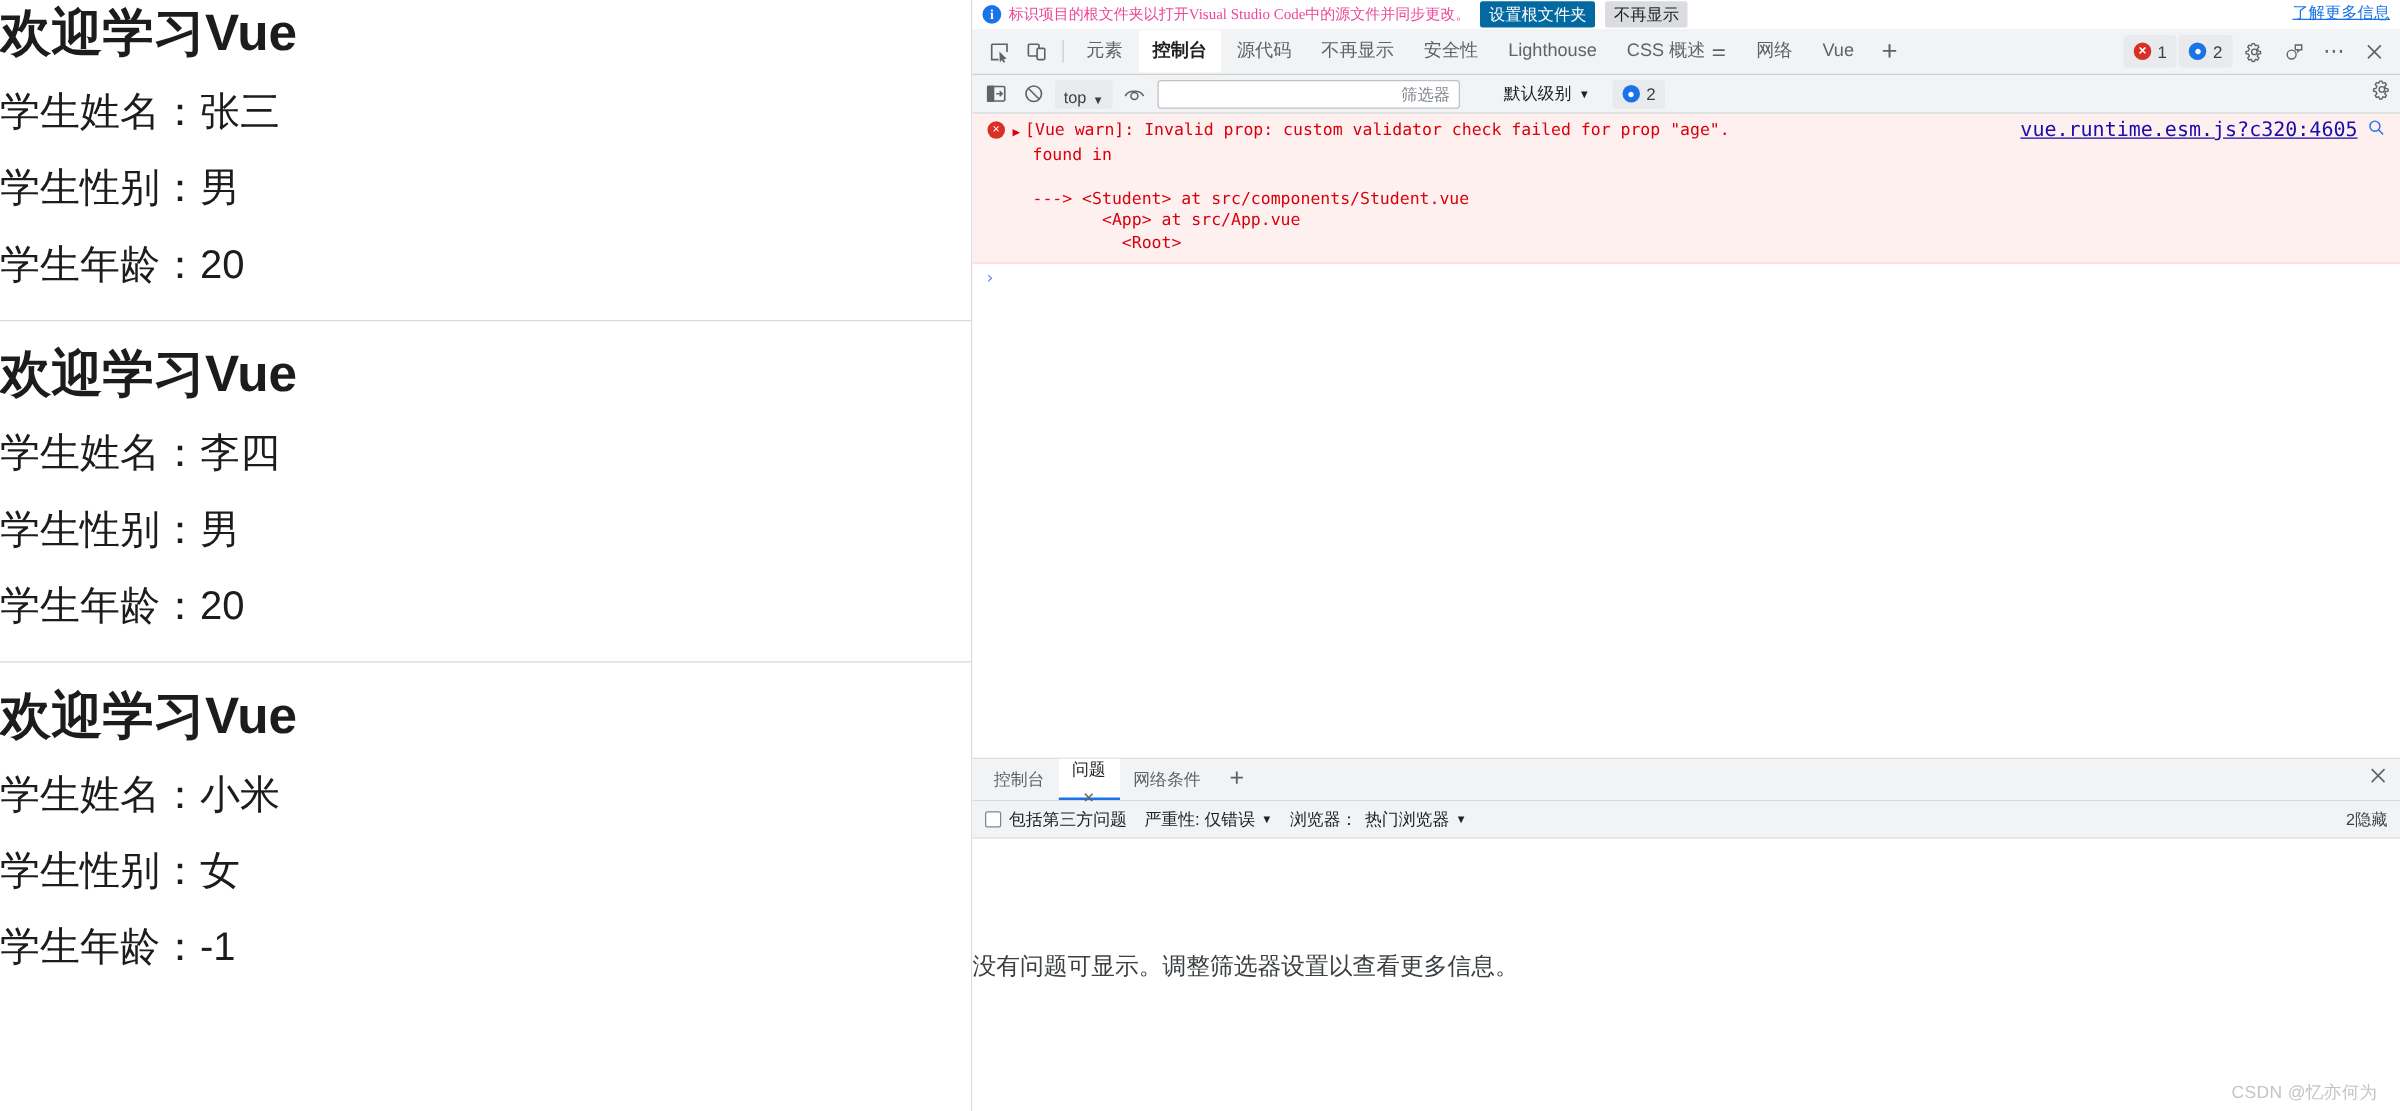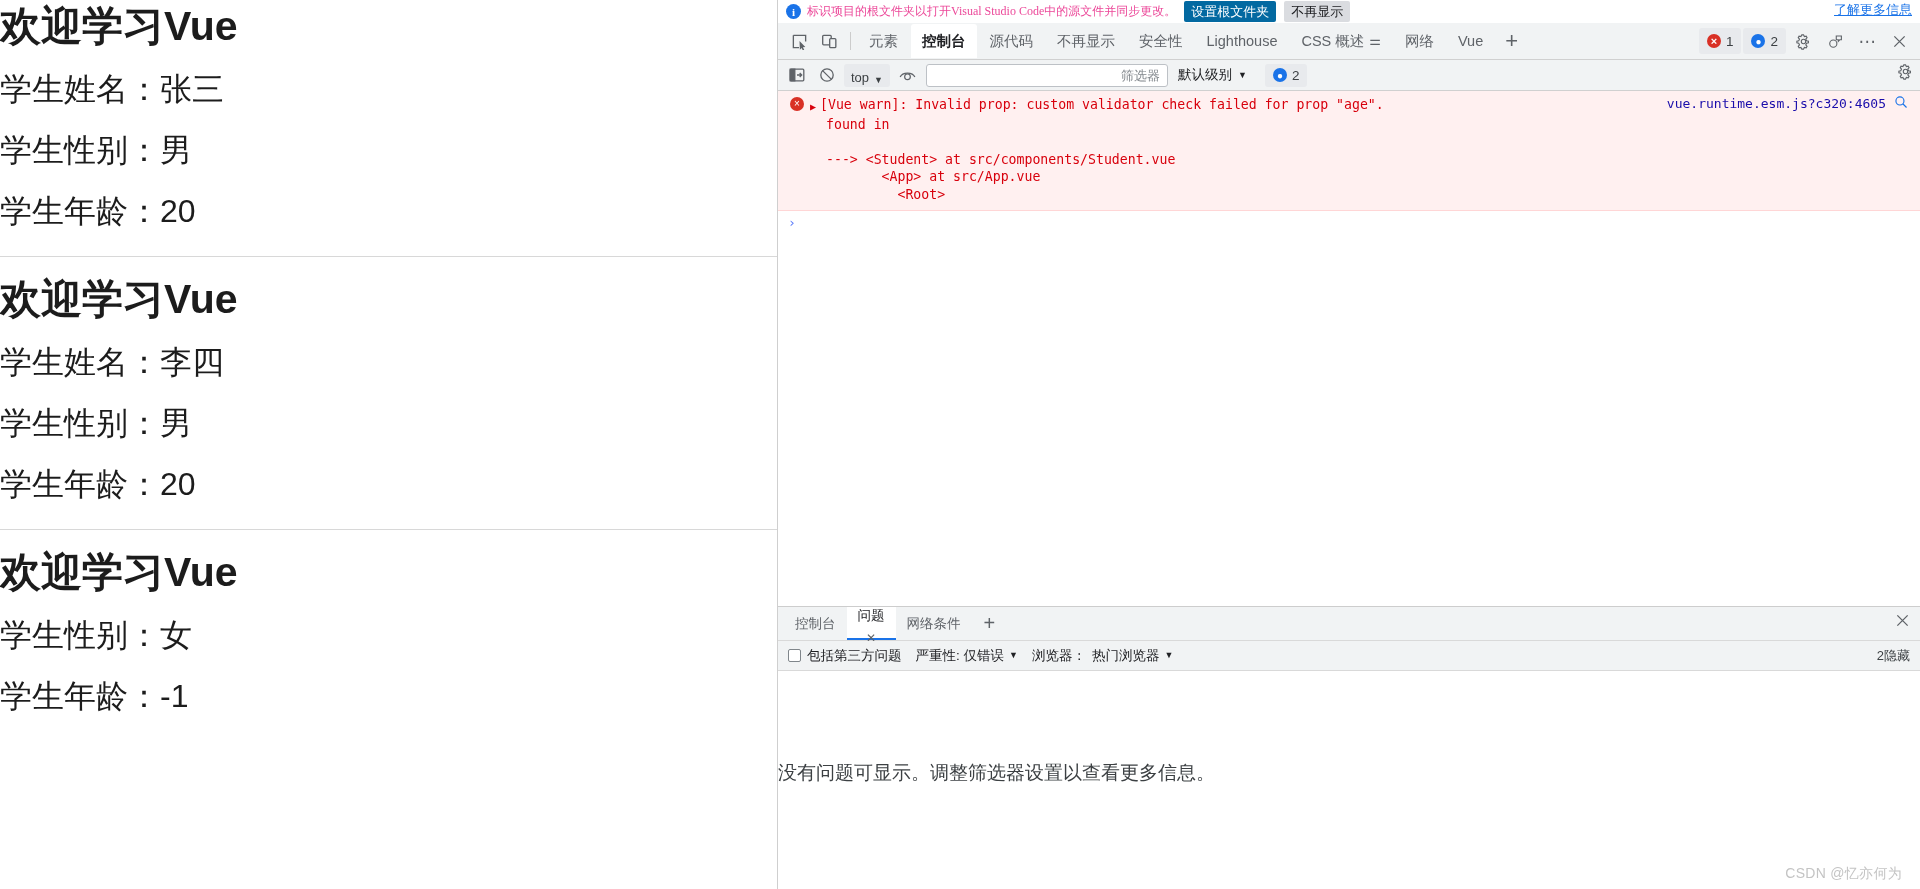--- a/index.html
+++ b/index.html
@@ -169,21 +169,21 @@
     border: 1px solid #bdc1c6; border-radius: 3px;
     background: #fff; font-size: 13px; color: #202124;
     padding: 0 7px; margin-left: 2px;
     font-family: "Liberation Sans", sans-serif;
     text-align: right;
   }
   .filter-input::placeholder { color: #80868b; }
   .level-select {
     display: inline-flex; align-items: center; gap: 6px;
     font-size: 13.5px; color: #202124; cursor: pointer;
-    padding: 2px 6px; margin-left: 0;
+    padding: 2px 6px; margin-left: 25px;
   }
   .msg-chip {
     display: inline-flex; align-items: center; gap: 5px;
     background: #e8eaed; border-radius: 3px;
     padding: 2px 8px; font-size: 13.5px; color: #3c4043;
     cursor: pointer; margin-left: 8px; height: 23px;
   }
   .ct-gear { position: absolute; right: 6px; top: 3px; color: #5f6368; cursor: pointer; }
 
   
@@ -211,21 +211,21 @@
     margin: 1px 6px 0 4px; flex: 0 0 auto; font-family: "Liberation Sans", sans-serif;
   }
   .err-tri {
     color: #d8000c; font-size: 10px; margin: 2px 4px 0 0; flex: 0 0 auto;
     cursor: pointer;
   }
   .err-main { white-space: pre; }
   .err-stack { white-space: pre; padding-left: 48px; }
   .err-link {
     position: absolute; right: 34px; top: 4px;
-    color: #1a0dab; font-size: 13px; 
+    color: #1a0dab; font-size: 16px; text-decoration: underline;
     font-family: "DejaVu Sans Mono","Liberation Mono", monospace;
     cursor: pointer;
   }
   .err-magnify { position: absolute; right: 12px; top: 4px; color: #1a73e8; cursor: pointer; }
   .prompt-row {
     display: flex; align-items: center;
     padding: 4px 0 0 10px; color: #1a73e8;
     font-family: "DejaVu Sans Mono","Liberation Mono", monospace;
     font-size: 13px;
   }
@@ -310,20 +310,21 @@
     <div class="student-block blk-1">
       <div class="s-title">欢迎学习Vue</div>
       <div class="s-line"><span>学生姓名：</span><span>李四</span></div>
       <div class="s-line"><span>学生性别：</span><span>男</span></div>
       <div class="s-line"><span>学生年龄：</span><span>20</span></div>
       <div class="hr"></div>
     </div>
 
     <div class="student-block blk-2">
       <div class="s-title">欢迎学习Vue</div>
+      <div class="s-line"><span>学生姓名：</span><span>小米</span></div>
       <div class="s-line"><span>学生性别：</span><span>女</span></div>
       <div class="s-line"><span>学生年龄：</span><span>-1</span></div>
     </div>
 
   </div>
 
   <div class="devtools">
 
     <div class="notice-bar">
       <span class="notice-info-icon">i</span>

